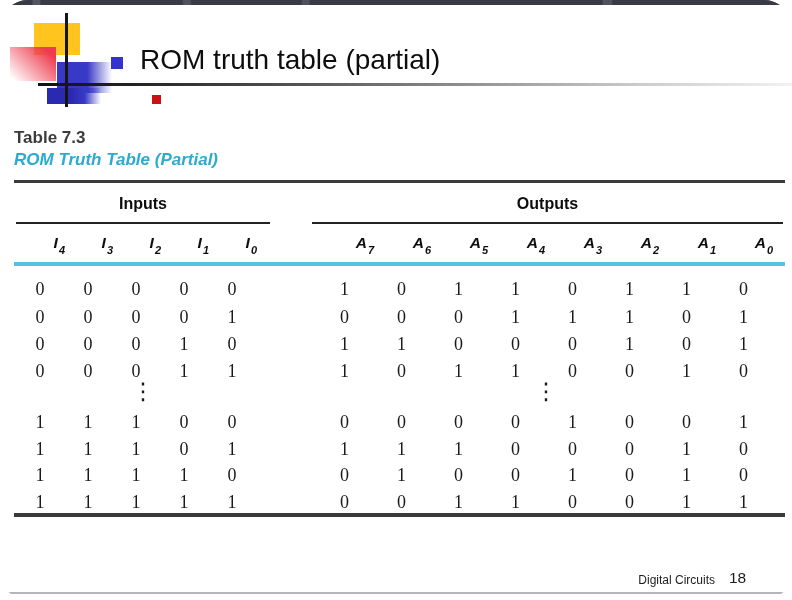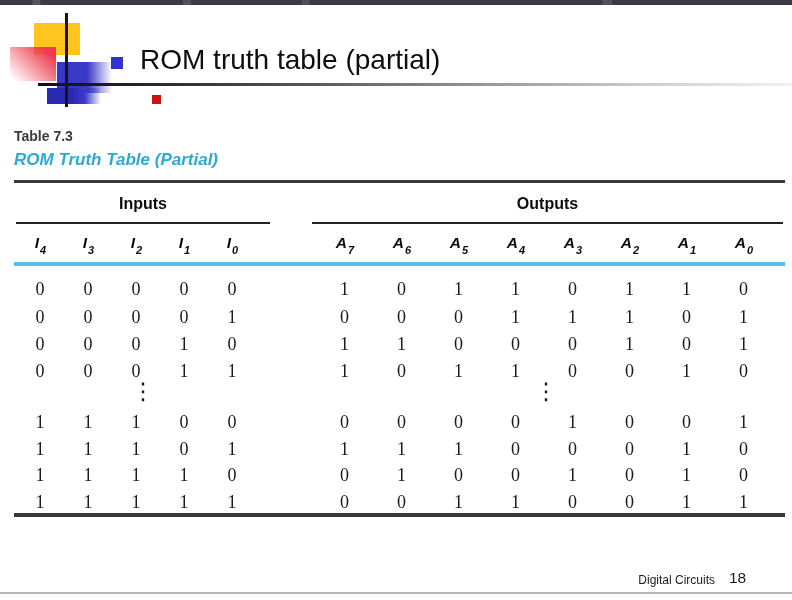--- a/index.html
+++ b/index.html
@@ -1,17 +1,17 @@
 <!DOCTYPE html>
 <html><head>
 <meta charset="utf-8">
 <style>
   html,body{margin:0;padding:0;background:#fff;}
   .slide{position:relative;width:792px;height:600px;background:#ffffff;overflow:hidden;
-         font-family:"Liberation Sans",sans-serif;color:#111;}
+         font-family:"Liberation Sans",sans-serif;color:#111;border-radius:28px;}
 
   
   .top-bar{position:absolute;left:0;top:0;width:792px;height:5px;background:#3a3a44;
     background-image:linear-gradient(90deg,#3a3a44 0 4%,#55555f 4.2% 5%,#3a3a44 5.2% 23%,#52525c 23.2% 24%,#3a3a44 24.2% 38%,#50505a 38.2% 39%,#3a3a44 39.2% 76%,#52525c 76.2% 77.2%,#3a3a44 77.4% 100%);}
 
   
   .logo-yellow{position:absolute;left:34px;top:23px;width:46px;height:32px;background:#ffc41e;}
   .logo-red{position:absolute;left:10px;top:47px;width:46px;height:34px;
     background:linear-gradient(225deg,#ee3b50 15%,rgba(255,255,255,0) 95%);}
   .logo-blue{position:absolute;left:57px;top:62px;width:55px;height:31px;
@@ -21,39 +21,39 @@
   .logo-vline{position:absolute;left:65px;top:13px;width:3px;height:94px;background:#151515;}
   .title-rule{position:absolute;left:38px;top:83px;width:754px;height:3px;
     background:linear-gradient(90deg,#111 0%,#222 12%,#555 35%,#999 60%,#ccc 80%,#f2f2f2 100%);}
 
   .bullet-blue{position:absolute;left:111px;top:57px;width:12px;height:12px;background:#3333cc;}
   .page-title{position:absolute;left:140px;top:44px;font-size:28px;letter-spacing:0;color:#0d0d0d;}
   .bullet-red{position:absolute;left:152px;top:95px;width:9px;height:9px;background:#cc1111;}
   .page-subtitle{position:absolute;left:173px;top:87px;font-size:22px;color:#0d0d0d;}
 
   
-  .caption-number{position:absolute;left:14px;top:128px;font-size:14px;font-weight:bold;color:#3b3b3b;}
+  .caption-number{position:absolute;left:14px;top:128px;font-size:17px;font-weight:bold;color:#3b3b3b;}
   .caption-title{position:absolute;left:14px;top:150px;font-size:17px;font-weight:bold;font-style:italic;color:#2aabd2;}
 
   .rule-top{position:absolute;left:14px;top:180px;width:771px;height:3px;background:#3a3a3a;}
   .rule-bottom{position:absolute;left:14px;top:513px;width:771px;height:4px;background:#3a3a3a;}
   .rule-cyan{position:absolute;left:14px;top:262px;width:771px;height:4px;background:#55c1e4;}
 
   .group-label{position:absolute;top:195px;font-size:16px;font-weight:bold;text-align:center;color:#0d0d0d;}
   .group-label.inputs{left:16px;width:254px;}
   .group-label.outputs{left:312px;width:471px;}
   .group-underline{position:absolute;top:222px;height:2px;background:#222;}
   .group-underline.inputs{left:16px;width:254px;}
   .group-underline.outputs{left:312px;width:471px;}
 
   
   .trow{display:grid;grid-template-columns:repeat(5,48px) 60px repeat(8,57px);align-items:center;}
   .tcell{text-align:center;}
   #header-row{position:absolute;left:16px;top:231px;height:26px;}
-  #header-row .tcell{font-size:15.5px;font-weight:bold;font-style:italic;color:#0d0d0d;}
+  #header-row .tcell{font-size:15.5px;font-weight:bold;font-style:italic;color:#0d0d0d;text-align:right;}
   #header-row sub{font-size:11px;font-style:italic;position:relative;top:2px;left:1px;}
   #rows-top{position:absolute;left:16px;top:276px;}
   #rows-bottom{position:absolute;left:16px;top:409px;}
   #rows-top .trow{height:27.4px;}
   #rows-bottom .trow{height:26.8px;}
   .trow .tcell{font-family:"Liberation Serif",serif;font-size:18px;color:#1a1a1a;}
   #header-row .tcell{font-family:"Liberation Sans",sans-serif;}
 
   .vdots{position:absolute;top:379px;transform:translateX(-50%);font-family:"Liberation Serif",serif;
     font-size:23px;color:#1a1a1a;line-height:26px;}

